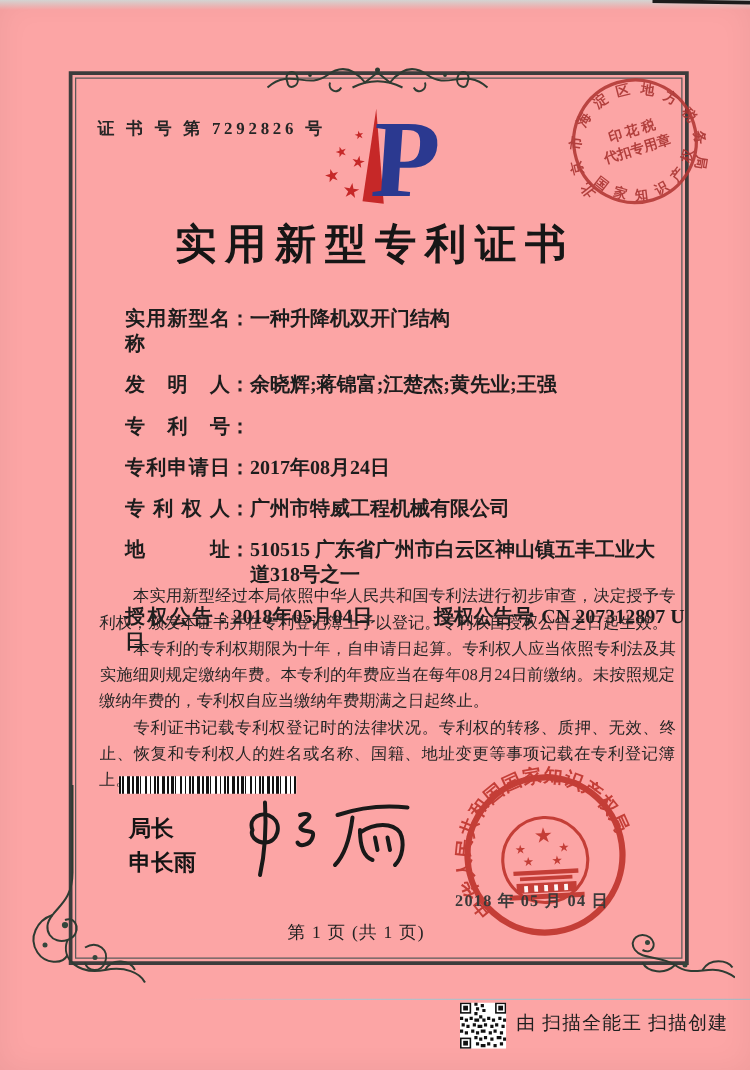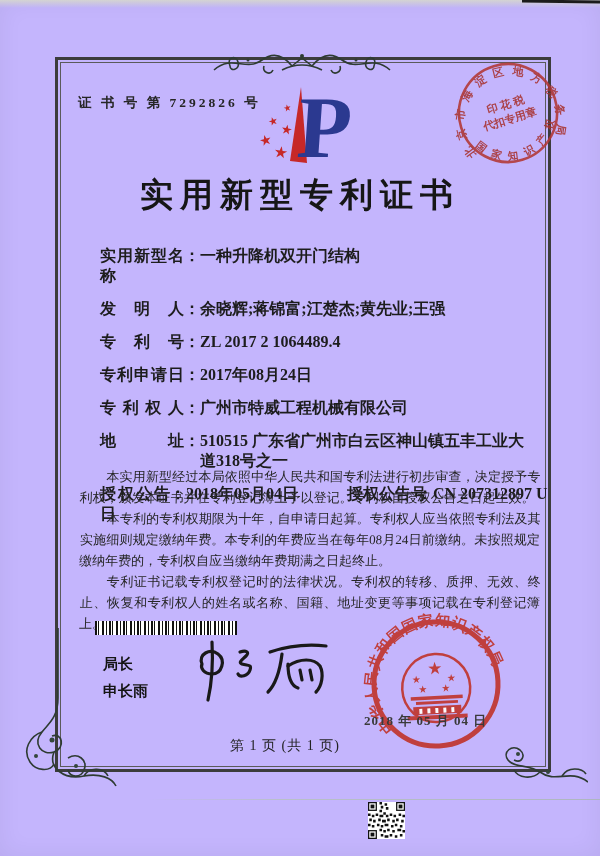--- a/index.html
+++ b/index.html
@@ -1,18 +1,18 @@
 <!DOCTYPE html>
 <html><head>
 <meta charset="utf-8">
 <style>
   html,body{margin:0;padding:0;background:#e9e9e9;}
   .page{
     position:relative; width:600px; height:856px; overflow:hidden;
-    background:#c4b5fd;
+    background:#fca5a5;
     font-family:"Liberation Serif","DejaVu Serif",serif;
     color:#1c1c1c;
     box-shadow:inset 0 0 25px rgba(0,0,0,.06);
   }
   .scan-top-shade{position:absolute;top:0;left:0;right:0;height:8px;
     background:linear-gradient(#d4d4d2,rgba(255,255,255,0));}
   .scan-sliver{position:absolute;top:0;right:0;width:78px;height:3px;background:#1b1b1b;transform:rotate(.8deg);}
   .scan-fold-line{position:absolute;top:799px;left:148px;right:0;height:1px;
     background:linear-gradient(90deg,rgba(160,168,178,0),#b9c0c9 30%,#aeb6c0);}
 
@@ -44,21 +44,21 @@
 
   
   .bodytext{position:absolute;left:80px;top:466px;width:460px;
     font-size:13px;line-height:21px;color:#262626;font-weight:500;
     text-align:justify;}
   .bodytext p{margin:0;text-indent:2em;transform:skewX(-2deg);}
 
   
   .barcode{position:absolute;left:95px;top:621px;width:142px;height:14px;
     background:repeating-linear-gradient(90deg,#111 0 2px,#fff 2px 3px,#111 3px 4px,#fff 4px 7px,#111 7px 9px,#fff 9px 11px,#111 11px 12px,#fff 12px 14px);}
-  .director{position:absolute;left:103px;top:650px;font-size:15px;font-weight:bold;
+  .director{position:absolute;left:103px;top:650px;font-size:18px;font-weight:bold;
     line-height:27px;color:#151515;font-family:"Liberation Sans","DejaVu Sans",sans-serif;}
   .signature{position:absolute;left:188px;top:630px;width:155px;height:80px;}
   .big-seal{position:absolute;left:352px;top:600px;width:168px;height:168px;opacity:.92;transform:rotate(-3deg);}
   .seal-date{position:absolute;left:364px;top:712px;width:160px;font-size:13px;font-weight:bold;
     color:#3a3a3a;letter-spacing:1px;z-index:3;}
   .page-no{position:absolute;left:55px;top:737px;width:460px;text-align:center;
     font-size:14px;color:#222;letter-spacing:1px;}
 
   .qr{position:absolute;left:368px;top:802px;width:37px;height:37px;}
   .scan-note{position:absolute;left:413px;top:809px;font-size:15px;color:#1f1f1f;
@@ -167,21 +167,20 @@
       <span class="fvalue">一种升降机双开门结构</span>
     </div>
     <div class="frow">
       <span class="flabel">发明人</span>
         <span class="fcolon">：</span>
       <span class="fvalue">余晓辉;蒋锦富;江楚杰;黄先业;王强</span>
     </div>
     <div class="frow">
       <span class="flabel">专利号</span>
         <span class="fcolon">：</span>
-      <span class="fvalue">ZL 2017 2 1064489.4</span>
     </div>
     <div class="frow">
       <span class="flabel">专利申请日</span>
         <span class="fcolon">：</span>
       <span class="fvalue">2017年08月24日</span>
     </div>
     <div class="frow">
       <span class="flabel">专利权人</span>
         <span class="fcolon">：</span>
       <span class="fvalue">广州市特威工程机械有限公司</span>
@@ -275,14 +274,15 @@
         <rect x="1" y="1" width="5" height="5" fill="#fff"></rect>
           <rect x="23" y="1" width="5" height="5" fill="#fff"></rect>
           <rect x="1" y="23" width="5" height="5" fill="#fff"></rect>
         <rect x="2" y="2" width="3" height="3"></rect>
           <rect x="24" y="2" width="3" height="3"></rect>
           <rect x="2" y="24" width="3" height="3"></rect>
         <path d="M9 0h2v2h-2zM13 1h2v2h-2zM10 3h2v2h-2zM14 4h2v2h-2zM9 6h2v2h-2zM12 8h2v2h-2zM0 9h2v2h-2zM3 10h2v2h-2zM6 9h2v2h-2zM9 10h3v2h-3zM14 10h2v2h-2zM17 9h2v2h-2zM20 10h2v2h-2zM24 9h2v2h-2zM27 10h2v2h-2zM1 13h2v2h-2zM4 14h2v2h-2zM8 13h2v2h-2zM11 14h3v2h-3zM15 13h2v2h-2zM19 14h2v2h-2zM22 13h2v2h-2zM26 14h2v2h-2zM0 17h2v2h-2zM3 18h2v2h-2zM7 17h2v2h-2zM10 18h2v2h-2zM13 17h3v2h-3zM18 18h2v2h-2zM21 17h2v2h-2zM25 18h2v2h-2zM9 21h2v2h-2zM12 22h2v2h-2zM15 21h2v2h-2zM19 22h2v2h-2zM23 21h3v2h-3zM27 22h2v2h-2zM10 25h2v2h-2zM13 26h3v2h-3zM17 25h2v2h-2zM21 26h2v2h-2zM25 25h2v2h-2z"></path>
       </g>
     </svg>
   </div>
+  <div class="scan-note">由 扫描全能王 扫描创建</div>
 
 </div>
 
 </body></html>

